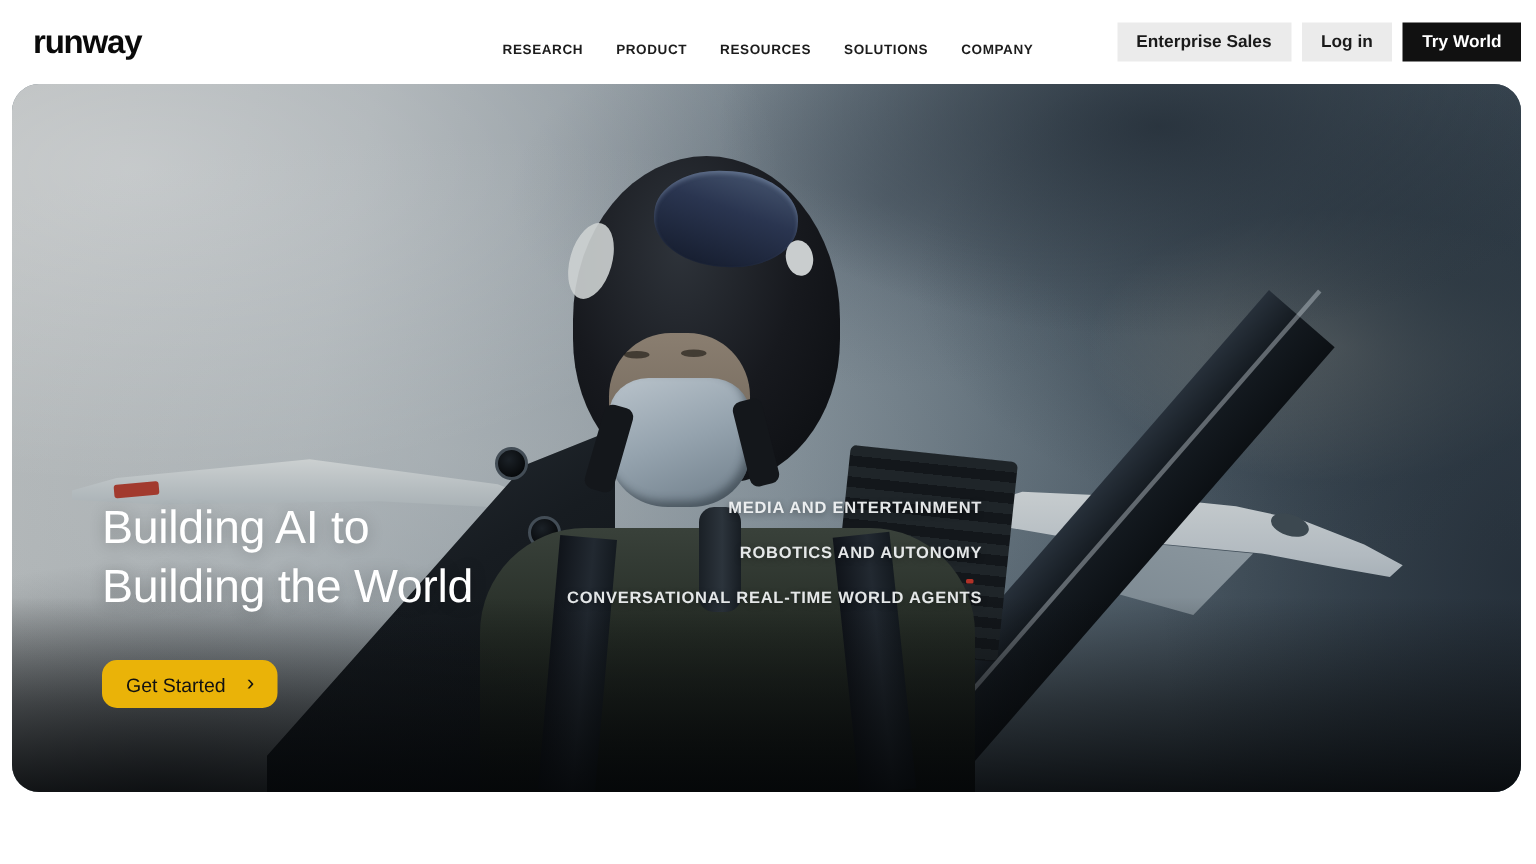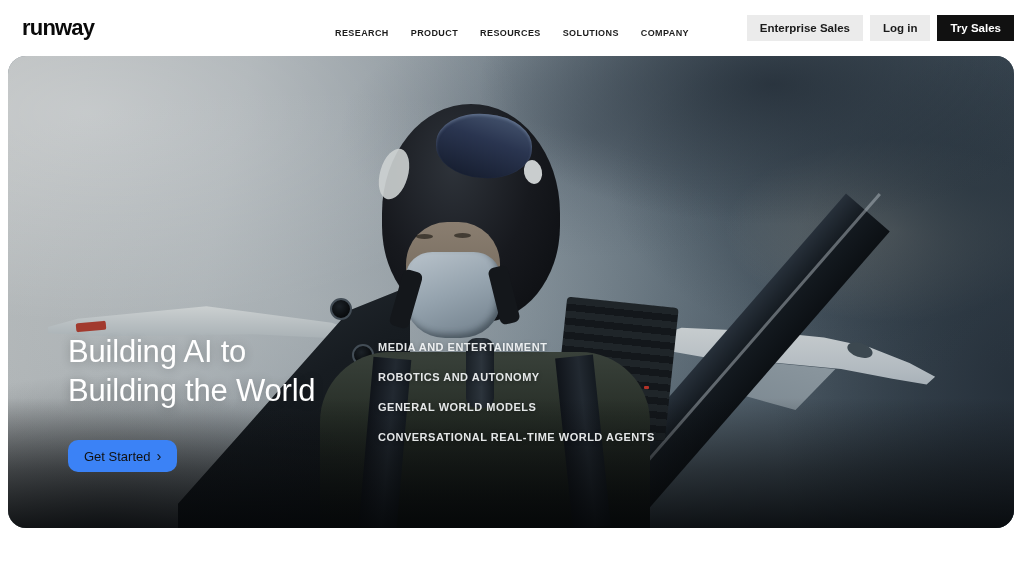--- a/index.html
+++ b/index.html
@@ -193,29 +193,29 @@
   
   .hero-content { position: absolute; inset: 0; z-index: 5; }
   .headline {
     position: absolute; left: 60px; top: 276px;
     color: #ffffff; font-size: 31px; font-weight: 500; line-height: 39px;
     letter-spacing: -0.2px; text-shadow: 0 1px 10px rgba(0,0,0,0.25);
   }
   .headline span { display: block; }
   .cta {
     position: absolute; left: 60px; top: 384px;
-    display: flex; align-items: center; gap: 6px;
-    background: #3b82f6; color: #111111; border: none; cursor: pointer;
+    display: flex; align-items: center; gap: 14px;
+    background: #eab308; color: #111111; border: none; cursor: pointer;
     border-radius: 10px; height: 32px; padding: 0 16px;
     font-family: "Liberation Sans", sans-serif;
     font-size: 13px; font-weight: 500;
   }
   .cta .chev { font-size: 15px; line-height: 1; margin-top: -1px; }
   .solutions {
-    position: absolute; left: 370px; top: 285px; list-style: none;
+    position: absolute; left: 370px; top: 277px; list-style: none; text-align: right;
   }
   .solutions li {
     color: rgba(245, 247, 248, 0.92);
     font-size: 11px; font-weight: 700; letter-spacing: 0.5px;
     margin-bottom: 18px; cursor: pointer;
     text-shadow: 0 1px 4px rgba(0,0,0,0.35);
   }
 </style>
 </head>
 <body>
@@ -225,21 +225,21 @@
   <nav class="nav">
     <a href="#">RESEARCH</a>
     <a href="#">PRODUCT</a>
     <a href="#">RESOURCES</a>
     <a href="#">SOLUTIONS</a>
     <a href="#">COMPANY</a>
   </nav>
   <div class="actions">
     <button class="pill">Enterprise Sales</button>
     <button class="pill">Log in</button>
-    <button class="pill dark">Try Sales</button>
+    <button class="pill dark">Try World</button>
   </div>
 </header>
 
 <section class="hero">
 
   <div class="layer sky"></div>
   <div class="layer clouds"></div>
   <div class="layer wing-left"></div>
   <div class="layer wing-tip-red"></div>
   <div class="layer jet">
@@ -278,17 +278,16 @@
       <span>Building AI to</span>
       <span>Building the World</span>
     </h1>
     <button class="cta">
       <span>Get Started</span>
       <span class="chev">›</span>
     </button>
     <ul class="solutions">
       <li>MEDIA AND ENTERTAINMENT</li>
       <li>ROBOTICS AND AUTONOMY</li>
-      <li>GENERAL WORLD MODELS</li>
       <li>CONVERSATIONAL REAL-TIME WORLD AGENTS</li>
     </ul>
   </div>
 </section>
 
 </body></html>

